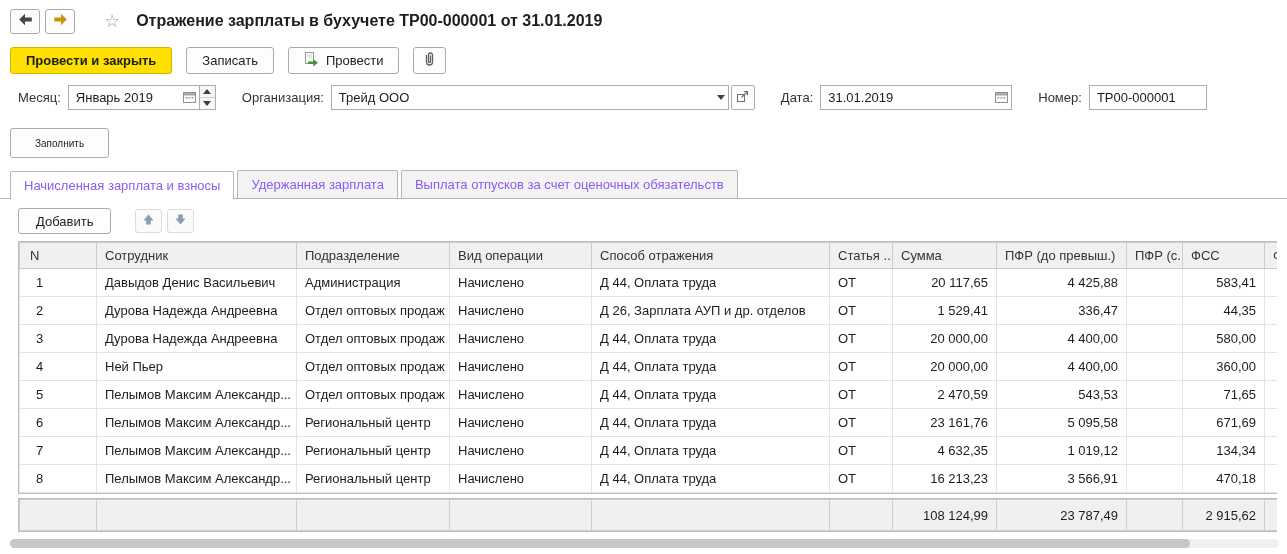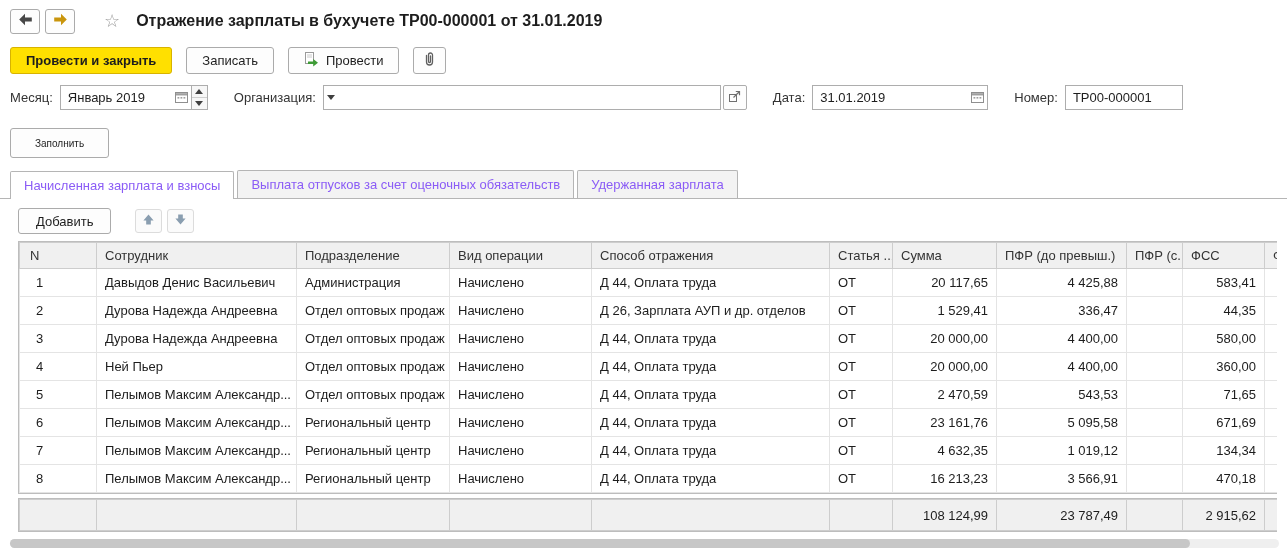--- a/index.html
+++ b/index.html
@@ -14,28 +14,28 @@
   .doc-title{font-size:16px;font-weight:600;color:#1d1d1d;white-space:nowrap}
 
   
   .toolbar{display:flex;align-items:center;gap:14px;padding:5px 10px 9px}
   .btn{height:27px;border:1px solid #ababab;border-radius:3px;background:#fdfdfd;padding:0 15px;
     font:inherit;cursor:pointer;display:inline-flex;align-items:center;gap:7px;color:#1d1d1d;white-space:nowrap}
   .btn-primary{background:#ffe000;border-color:#d8b300;font-weight:700}
   .btn-attach{width:33px;padding:0;justify-content:center}
 
   
-  .form-row{display:flex;align-items:center;padding:2px 10px 6px}
+  .form-row{display:flex;align-items:center;padding:2px 18px 6px}
   .lbl{color:#333;margin-right:7px;white-space:nowrap}
   .field{display:flex;align-items:center;height:25px;border:1px solid #adadad;background:#fff}
   .field input{border:0;outline:0;font:inherit;color:#1d1d1d;padding:0 7px;height:100%;flex:1;min-width:0;background:transparent}
   .fbtn{height:100%;display:inline-flex;align-items:center;justify-content:center;cursor:pointer;background:none;border:0;padding:0 3px}
   .f-month{width:132px}
   .f-org{width:398px}
-  .f-date{width:176px}
+  .f-date{width:192px}
   .f-num{width:118px}
   .spinner{width:16px;height:25px;border:1px solid #adadad;border-left:0;display:flex;flex-direction:column;background:#f7f7f7}
   .spin-btn{flex:1;display:flex;align-items:center;justify-content:center;cursor:pointer;background:none;border:0;padding:0}
   .spin-btn + .spin-btn{border-top:1px solid #cfcfcf}
   .tri{width:0;height:0;border-left:4px solid transparent;border-right:4px solid transparent;display:inline-block}
   .tri.up{border-bottom:5px solid #3f3f3f}
   .tri.down{border-top:5px solid #3f3f3f}
   .mini-btn{width:24px;height:25px;margin-left:2px;border:1px solid #adadad;border-radius:2px;background:#fdfdfd;
     display:inline-flex;align-items:center;justify-content:center;cursor:pointer}
   .gap-group{margin-right:26px;display:flex;align-items:center}
@@ -144,20 +144,21 @@
         </button>
       <button class="spin-btn">
           <span class="tri down"></span>
         </button>
     </div>
   </div>
 
   <div class="gap-group small">
     <span class="lbl">Организация:</span>
     <div class="field f-org">
+      <input value="Трейд ООО" style="">
       <button class="fbtn">
         <span class="tri down"></span>
       </button>
     </div>
     <button class="mini-btn">
       <span>
         <svg width="13" height="13" viewBox="0 0 13 13">
           <rect x="1.5" y="4.5" width="7" height="7" fill="none" stroke="#6f6f6f"></rect>
           <path d="M5.5 7.5 L11 2 M7.8 1.5 H11.5 V5.2" fill="none" stroke="#6f6f6f" stroke-width="1.2"></path>
         </svg>
@@ -190,22 +191,22 @@
     </div>
   </div>
 </div>
 
 <div class="fill-row">
   <button class="btn btn-fill">Заполнить</button>
 </div>
 
 <div class="tabs">
   <div class="tab active">Начисленная зарплата и взносы</div>
+  <div class="tab">Удержанная зарплата</div>
   <div class="tab">Выплата отпусков за счет оценочных обязательств</div>
-  <div class="tab">Удержанная зарплата</div>
 </div>
 
 <div class="grid-toolbar">
   <button class="btn btn-add">Добавить</button>
   <button class="move first">
     <span>
       <svg width="13" height="13" viewBox="0 0 14 14">
           <path d="M7 1.5 L12.5 8 H9.5 V12.5 H4.5 V8 H1.5 Z" fill="#8a9eb0"></path>
         </svg>
     </span>

